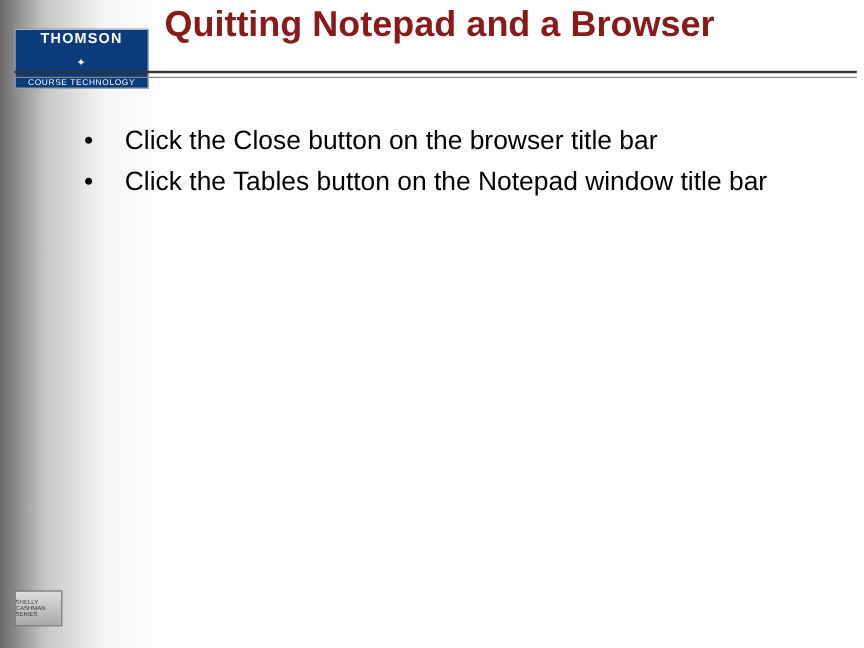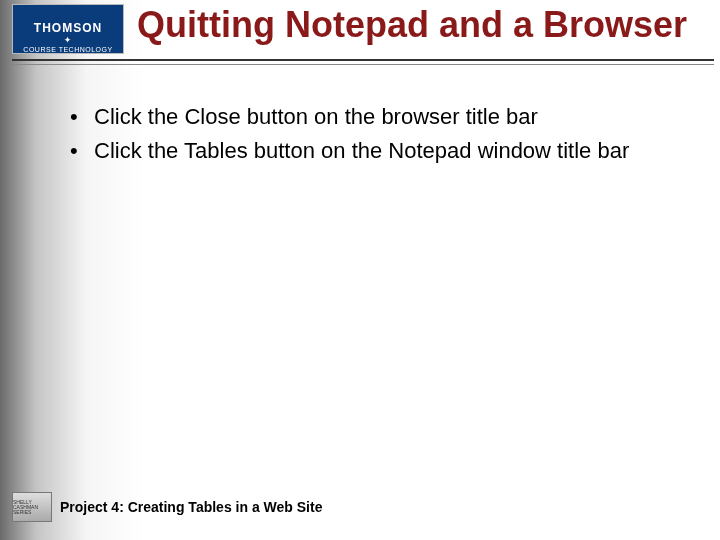--- a/index.html
+++ b/index.html
@@ -19,32 +19,32 @@
   }
   .header {
     position: absolute;
     top: 0;
     left: 0;
     width: 720px;
     height: 60px;
   }
   .logo-box {
     position: absolute;
-    top: 4px;
+    top: 24px;
     left: 12px;
     width: 112px;
     height: 50px;
     background: #0a3b7a;
     border: 1px solid #b9b9b9;
     color: #fff;
     font-size: 9px;
     display: flex;
     flex-direction: column;
     align-items: center;
-    justify-content: flex-end;
+    justify-content: space-between;
     letter-spacing: 1px;
   }
   .logo-top {
     font-size: 12px;
     font-weight: bold;
     letter-spacing: 1px;
   }
   .logo-star {
     font-size: 9px;
     line-height: 9px;
@@ -52,21 +52,21 @@
   }
   .logo-bottom {
     font-size: 7px;
     letter-spacing: 0.5px;
   }
   .title {
     position: absolute;
     top: 4px;
     left: 137px;
     width: 570px;
-    font-size: 36px;
+    font-size: 30px;
     font-weight: bold;
     color: #8a1a1a;
     white-space: nowrap;
   }
   .hr1 {
     position: absolute;
     top: 59px;
     left: 12px;
     width: 702px;
     height: 2px;
@@ -92,20 +92,21 @@
   .content .bullet {
     display: flex;
     margin-bottom: 4px;
   }
   .content .dot {
     width: 24px;
     flex-shrink: 0;
   }
   .content .txt {
     flex: 1;
+    margin-left: 10px;
   }
   .footer {
     position: absolute;
     bottom: 18px;
     left: 12px;
     width: 700px;
     display: flex;
     align-items: center;
   }
   .footer-logo {
@@ -152,16 +153,15 @@
     <div class="bullet">
       <div class="dot">•</div>
       <div class="txt">Click the Tables button on the Notepad window title bar</div>
     </div>
   </div>
 
   <div class="footer">
     <div class="footer-logo">
       <span>SHELLY CASHMAN SERIES</span>
     </div>
-    <div class="footer-text">Project 4: Creating Tables in a Web Site</div>
   </div>
 
 </div>
 
 </body></html>

